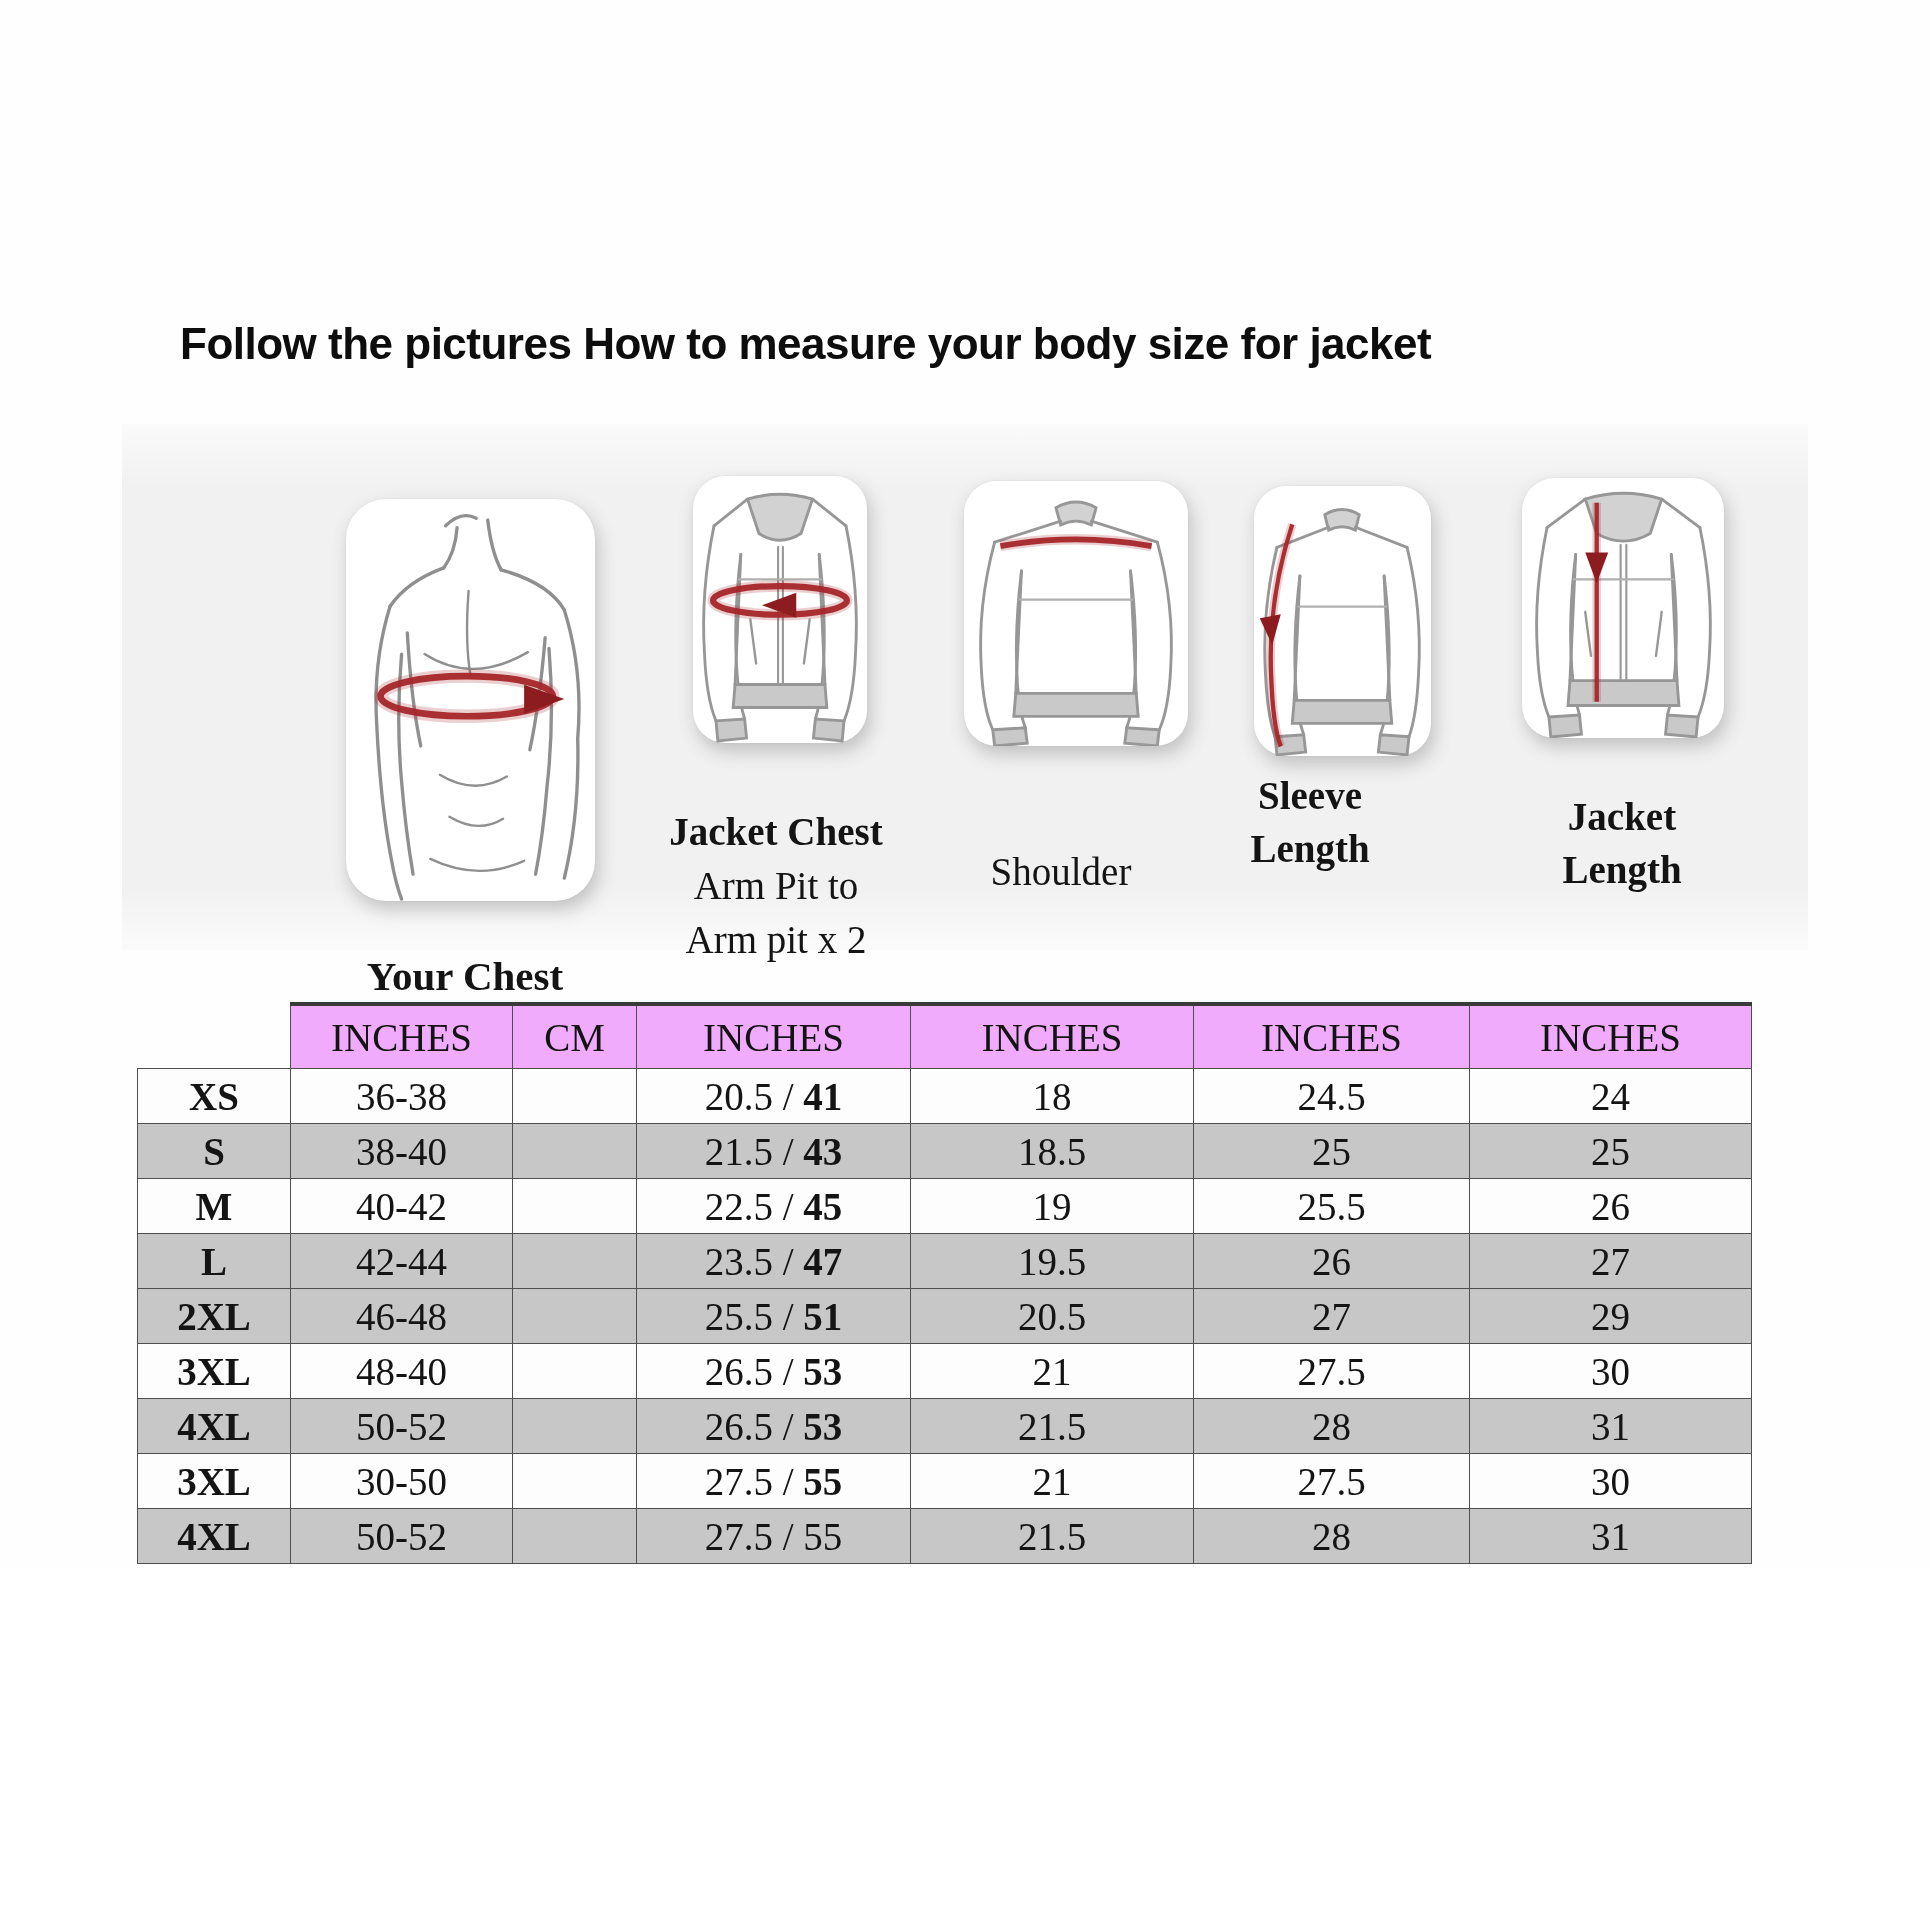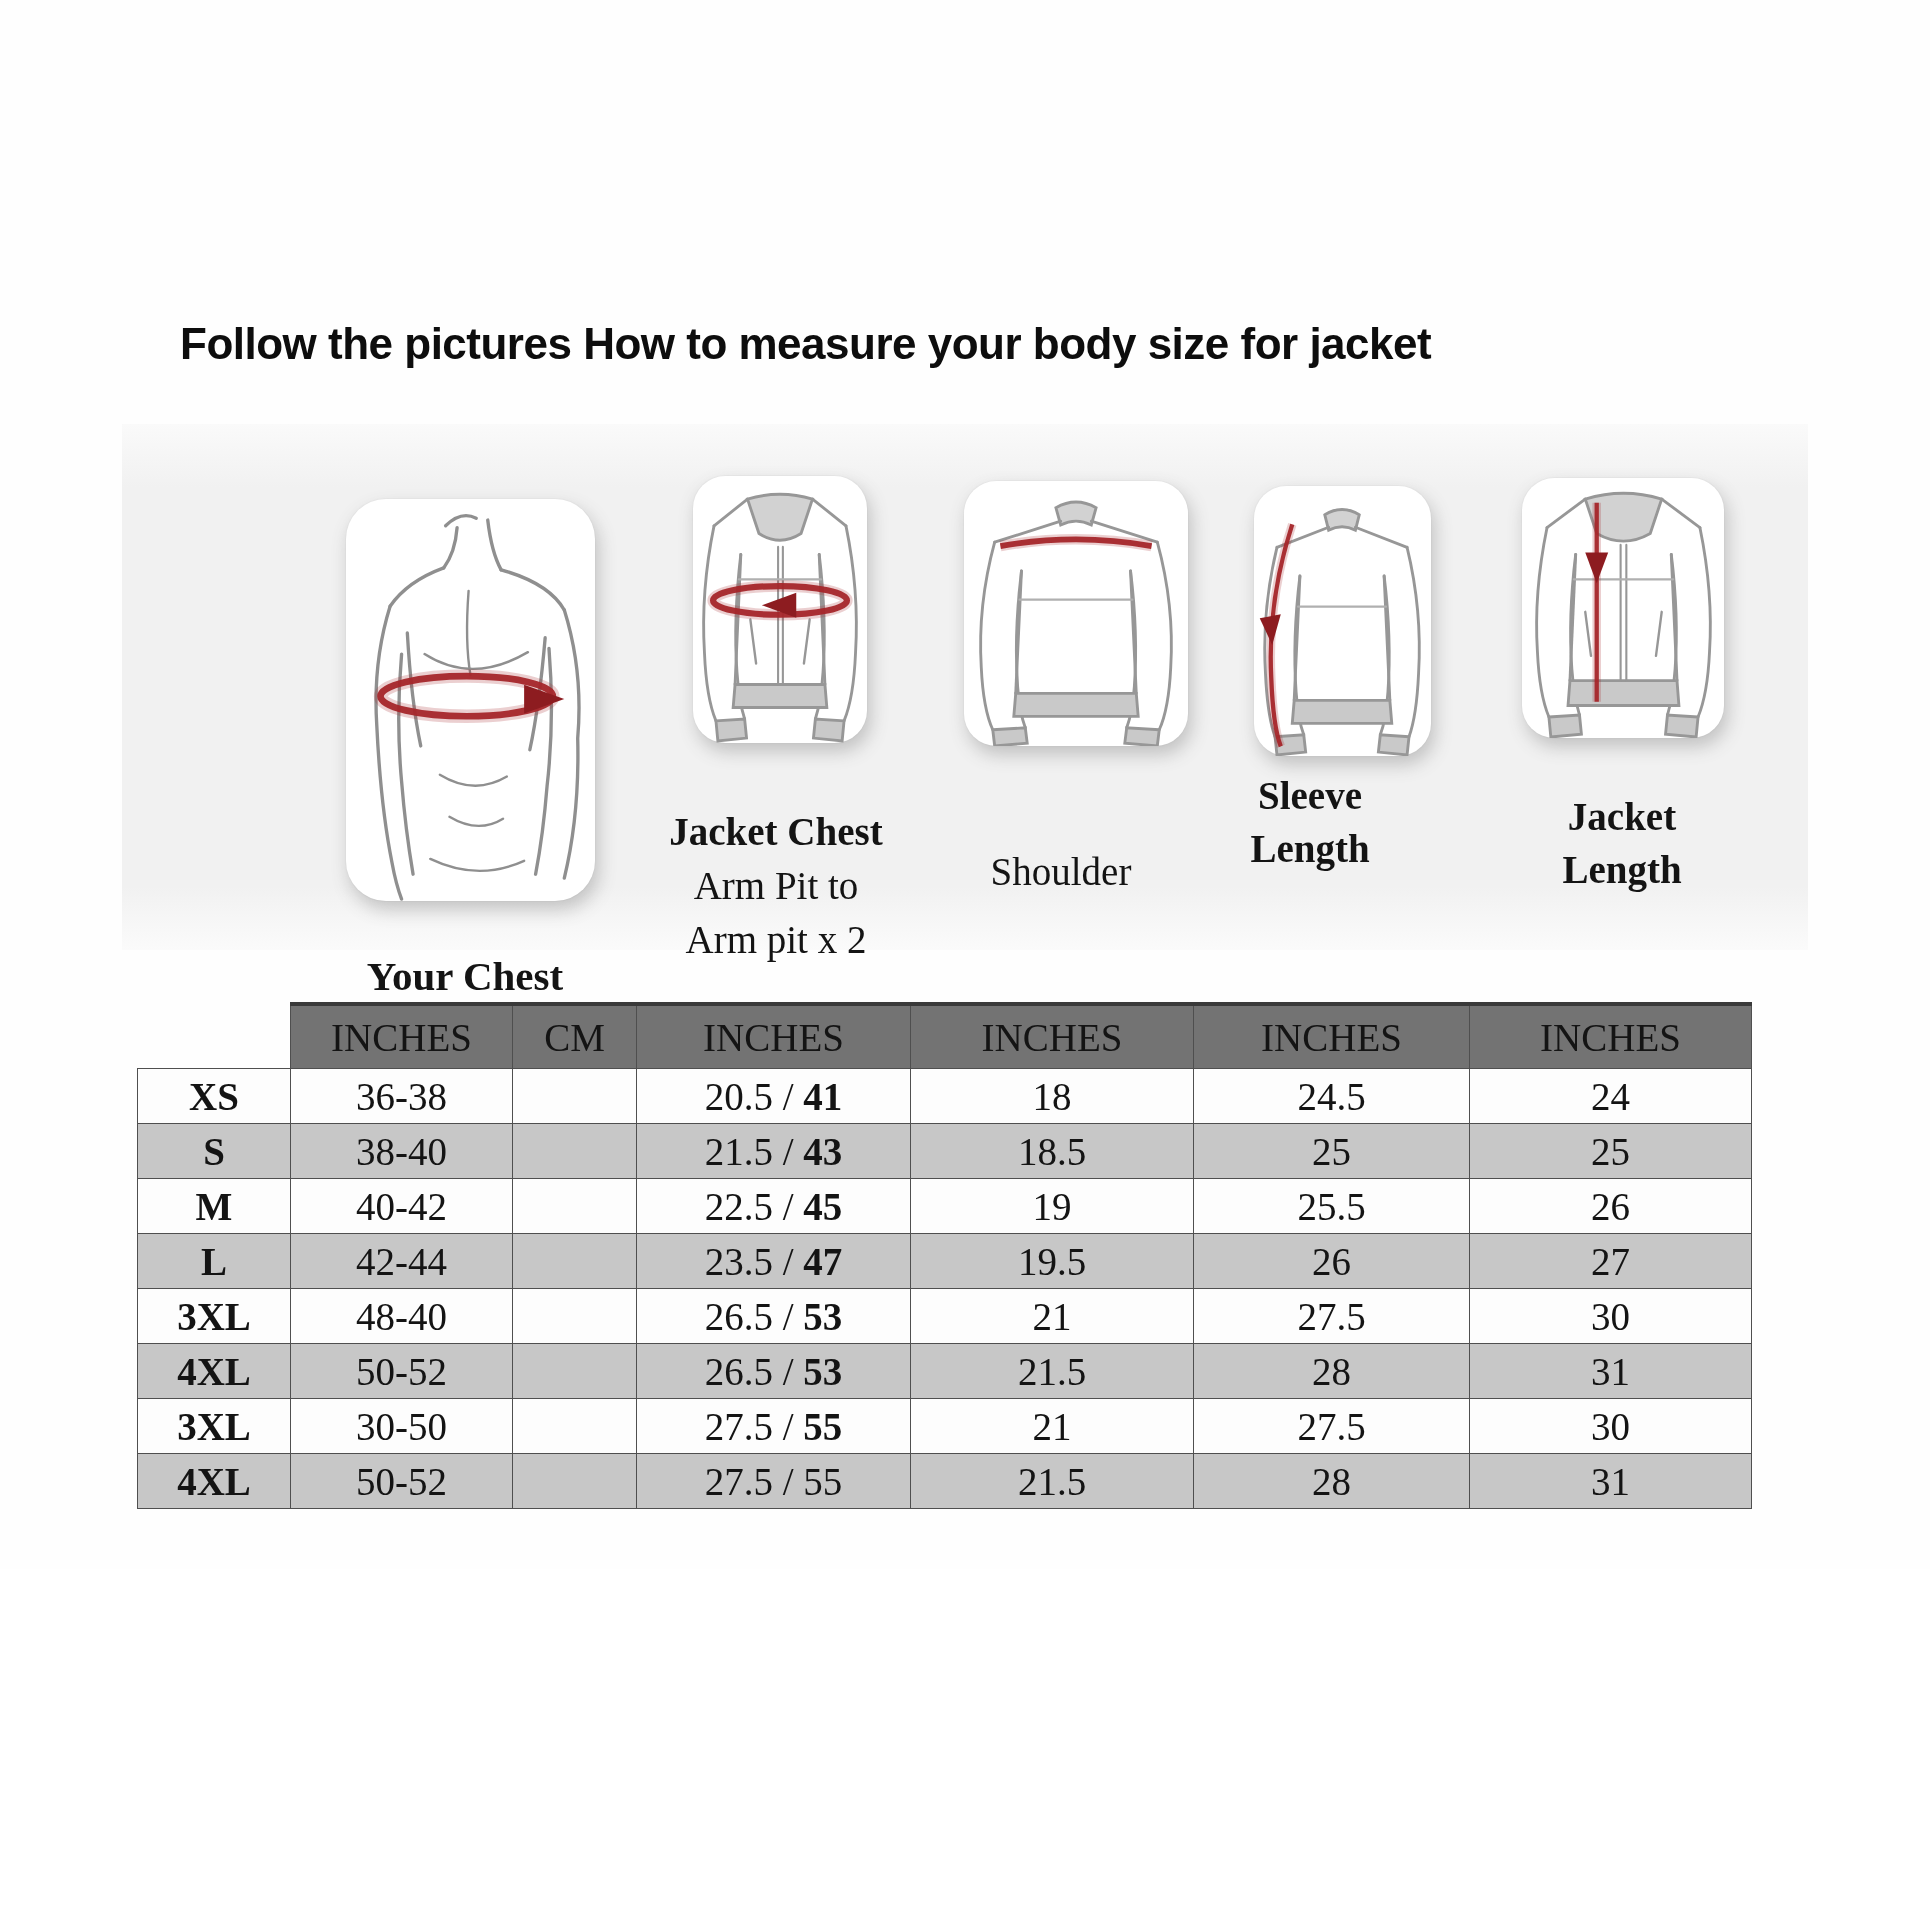--- a/index.html
+++ b/index.html
@@ -31,21 +31,21 @@
   .cap-jlength{left:1622px;top:790px;line-height:53px;}
   .your-chest{position:absolute;left:465px;top:952px;transform:translateX(-50%);
               font-size:41px;font-weight:bold;white-space:nowrap;}
 
   table.size-table{position:absolute;left:137px;top:1002px;width:1614px;
                    border-collapse:collapse;table-layout:fixed;font-size:39px;}
   .size-table col.c-size{width:153px;} .size-table col.c-chest{width:222px;}
   .size-table col.c-cm{width:124px;}  .size-table col.c-jc{width:274px;}
   .size-table col.c-sh{width:283px;}  .size-table col.c-sl{width:276px;}
   .size-table col.c-jl{width:282px;}
-  .size-table th{height:60px;background:#737373;border:1.9px solid #4f4f4f;
+  .size-table th{height:60px;background:#f0abfc;border:1.9px solid #4f4f4f;
                  border-top:4.8px solid #3a3a3a;font-weight:normal;font-size:39px;}
   .size-table th.blank{border:none;background:transparent;}
   .size-table td{height:54px;border:1.9px solid #4f4f4f;text-align:center;background:#fdfdfd;
                  padding:0;}
   .size-table tr.shaded td{background:#c7c7c7;}
   .size-table td.size{font-weight:bold;}
   .size-table .bold{font-weight:bold;}
 </style>
 </head>
 <body>
@@ -248,20 +248,29 @@
         </tr>
         <tr class="shaded">
           <td class="size">L</td>
           <td>42-44</td>
           <td></td>
           <td>23.5 / <span class="bold">47</span></td>
           <td>19.5</td>
           <td>26</td>
           <td>27</td>
         </tr>
+        <tr class="shaded">
+          <td class="size">2XL</td>
+          <td>46-48</td>
+          <td></td>
+          <td>25.5 / <span class="bold">51</span></td>
+          <td>20.5</td>
+          <td>27</td>
+          <td>29</td>
+        </tr>
         <tr>
           <td class="size">3XL</td>
           <td>48-40</td>
           <td></td>
           <td>26.5 / <span class="bold">53</span></td>
           <td>21</td>
           <td>27.5</td>
           <td>30</td>
         </tr>
         <tr class="shaded">

